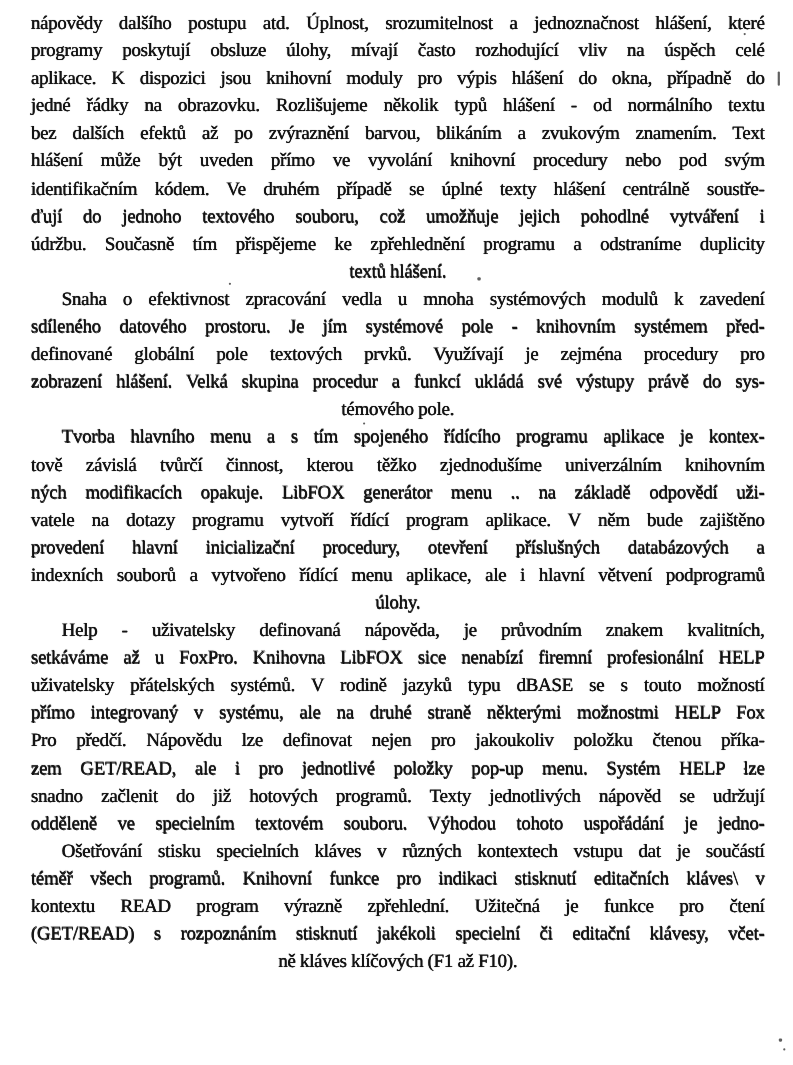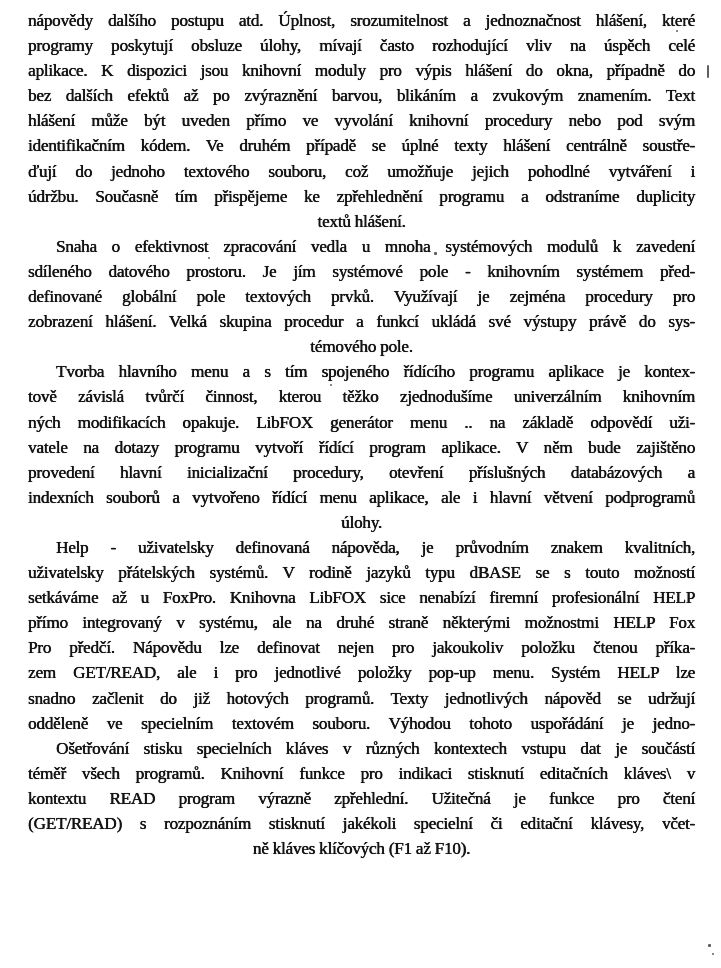--- a/index.html
+++ b/index.html
@@ -49,20 +49,21 @@
 </style>
 </head>
 <body>
 
 <div class="page" style="background: rgb(255, 255, 255);">
   <div class="text-block" style="color: rgb(20, 20, 20);">
       <div class="para">
         <div class="line j">nápovědy dalšího postupu atd. Úplnost, srozumitelnost a jednoznačnost hlášení, které</div>
         <div class="line j">programy poskytují obsluze úlohy, mívají často rozhodující vliv na úspěch celé</div>
         <div class="line j">aplikace. K dispozici jsou knihovní moduly pro výpis hlášení do okna, případně do</div>
+        <div class="line j">jedné řádky na obrazovku. Rozlišujeme několik typů hlášení - od normálního textu</div>
         <div class="line j">bez dalších efektů až po zvýraznění barvou, blikáním a zvukovým znamením. Text</div>
         <div class="line j">hlášení může být uveden přímo ve vyvolání knihovní procedury nebo pod svým</div>
         <div class="line j">identifikačním kódem. Ve druhém případě se úplné texty hlášení centrálně soustře-</div>
         <div class="line j">ďují do jednoho textového souboru, což umožňuje jejich pohodlné vytváření i</div>
         <div class="line j">údržbu. Současně tím přispějeme ke zpřehlednění programu a odstraníme duplicity</div>
         <div class="line">textů hlášení.</div>
       </div>
       <div class="para">
         <div class="line j ind">Snaha o efektivnost zpracování vedla u mnoha systémových modulů k zavedení</div>
         <div class="line j">sdíleného datového prostoru. Je jím systémové pole - knihovním systémem před-</div>
@@ -74,22 +75,22 @@
         <div class="line j ind">Tvorba hlavního menu a s tím spojeného řídícího programu aplikace je kontex-</div>
         <div class="line j">tově závislá tvůrčí činnost, kterou těžko zjednodušíme univerzálním knihovním</div>
         <div class="line j">ných modifikacích opakuje. LibFOX generátor menu .. na základě odpovědí uži-</div>
         <div class="line j">vatele na dotazy programu vytvoří řídící program aplikace. V něm bude zajištěno</div>
         <div class="line j">provedení hlavní inicializační procedury, otevření příslušných databázových a</div>
         <div class="line j">indexních souborů a vytvořeno řídící menu aplikace, ale i hlavní větvení podprogramů</div>
         <div class="line">úlohy.</div>
       </div>
       <div class="para">
         <div class="line j ind">Help - uživatelsky definovaná nápověda, je průvodním znakem kvalitních,</div>
+        <div class="line j">setkáváme až u FoxPro. Knihovna LibFOX sice nenabízí firemní profesionální HELP</div>
         <div class="line j">uživatelsky přátelských systémů. V rodině jazyků typu dBASE se s touto možností</div>
-        <div class="line j">setkáváme až u FoxPro. Knihovna LibFOX sice nenabízí firemní profesionální HELP</div>
         <div class="line j">přímo integrovaný v systému, ale na druhé straně některými možnostmi HELP Fox</div>
         <div class="line j">Pro předčí. Nápovědu lze definovat nejen pro jakoukoliv položku čtenou příka-</div>
         <div class="line j">zem GET/READ, ale i pro jednotlivé položky pop-up menu. Systém HELP lze</div>
         <div class="line j">snadno začlenit do již hotových programů. Texty jednotlivých nápověd se udržují</div>
         <div class="line j">odděleně ve specielním textovém souboru. Výhodou tohoto uspořádání je jedno-</div>
       </div>
       <div class="para">
         <div class="line j ind">Ošetřování stisku specielních kláves v různých kontextech vstupu dat je součástí</div>
         <div class="line j">téměř všech programů. Knihovní funkce pro indikaci stisknutí editačních kláves\ v</div>
         <div class="line j">kontextu READ program výrazně zpřehlední. Užitečná je funkce pro čtení</div>

